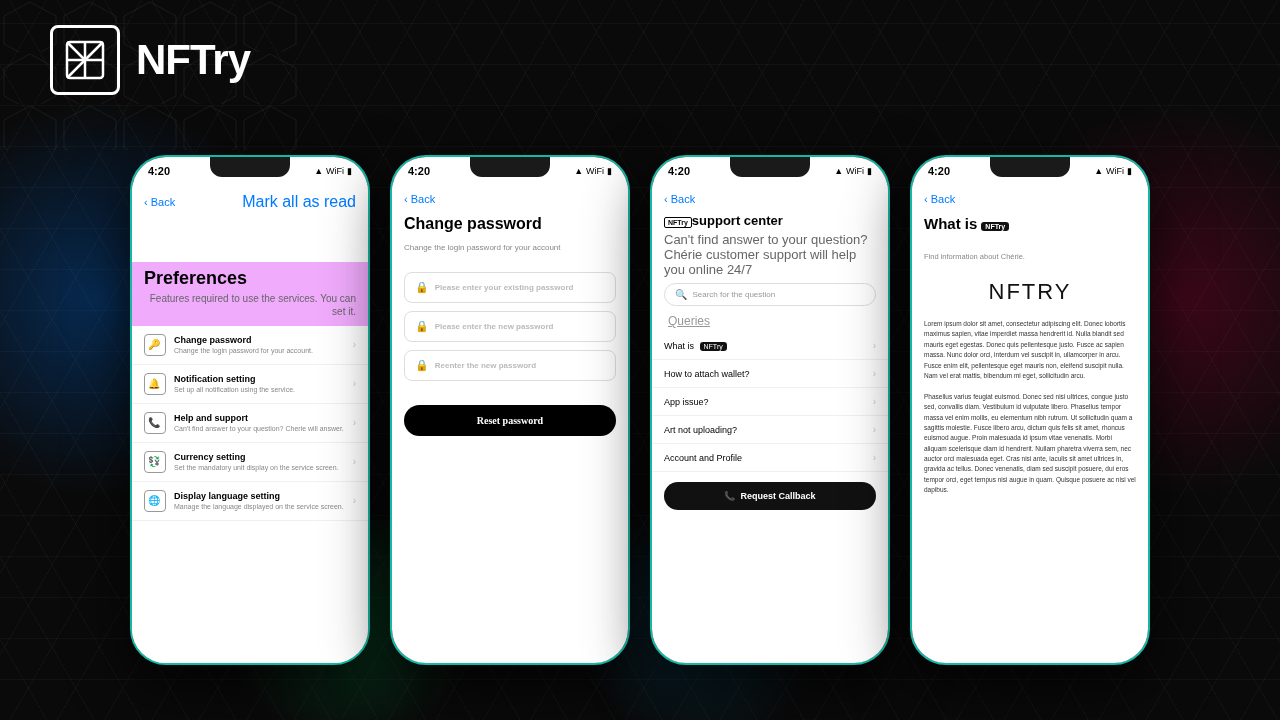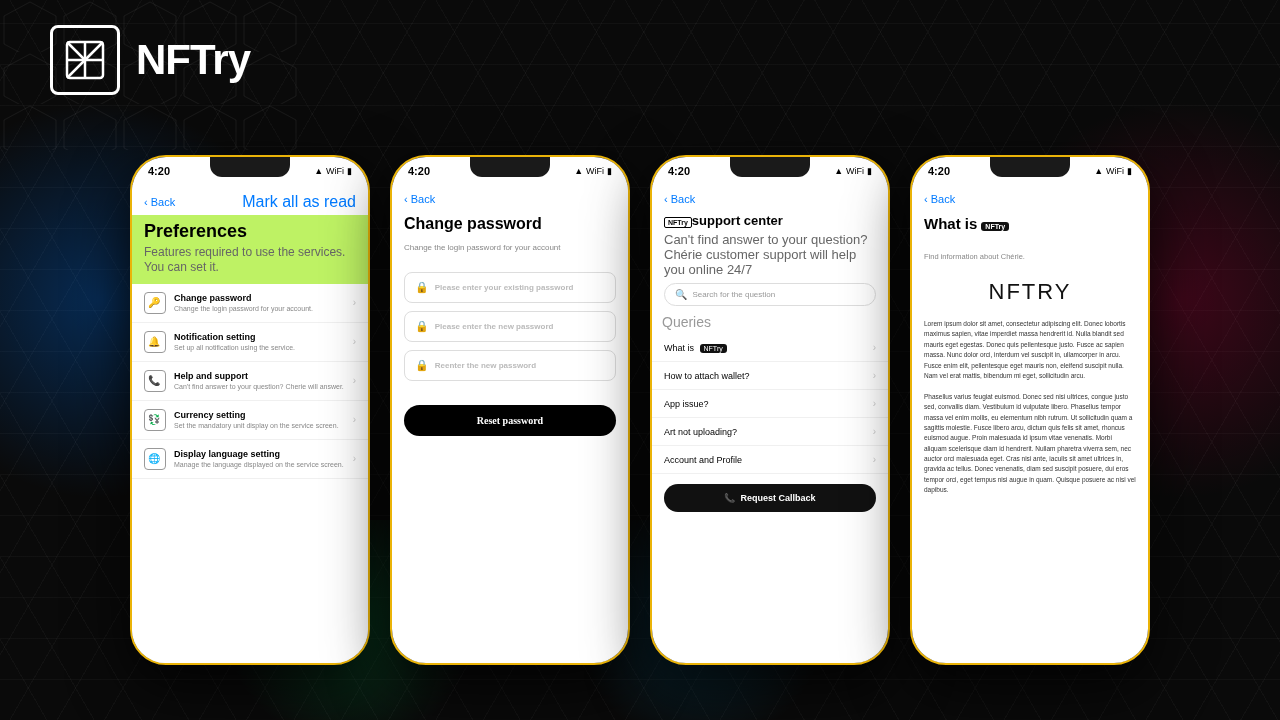--- a/index.html
+++ b/index.html
@@ -104,21 +104,21 @@
       justify-content: center;
       z-index: 10;
     }
 
     
     .phone {
       width: 240px;
       height: 510px;
       background: #1a1a1a;
       border-radius: 36px;
-      border: 2px solid #eab308;
+      border: 2px solid #14b8a6;
       box-shadow: 0 20px 60px rgba(0,0,0,0.8);
       overflow: hidden;
       position: relative;
       display: flex;
       flex-direction: column;
     }
 
     
     .status-bar {
       height: 28px;
@@ -181,33 +181,35 @@
       color: #007AFF;
     }
     .nav-action {
       font-size: 16px;
       color: #007AFF;
     }
 
     
     .pref-header {
       padding: 6px 12px 8px;
-      background: #bef264;
+      background: #f0abfc;
+      margin-top: 47px;
     }
     .pref-title {
       font-size: 18px;
       font-weight: 700;
       color: #000;
       line-height: 1.2;
     }
     .pref-subtitle {
-      font-size: 12px;
+      font-size: 10px;
       color: #666;
       margin-top: 2px;
       line-height: 1.3;
+      text-align: right;
     }
     .pref-list {
       flex: 1;
       background: #fff;
       overflow: hidden;
     }
     .pref-item {
       display: flex;
       align-items: center;
       padding: 8px 12px;
@@ -329,23 +331,24 @@
     }
     .search-icon-s {
       font-size: 10px;
       color: #999;
     }
     .search-placeholder {
       font-size: 8px;
       color: #999;
     }
     .queries-label {
-      padding: 0 10px 4px;
-      font-size: 14px;
+      padding: 0 16px 4px;
+      font-size: 12px;
       color: #999;
+      text-decoration: underline;
     }
     .query-item {
       display: flex;
       align-items: center;
       justify-content: space-between;
       padding: 8px 12px;
       border-bottom: 1px solid #f0f0f0;
     }
     .query-text {
       font-size: 9px;

